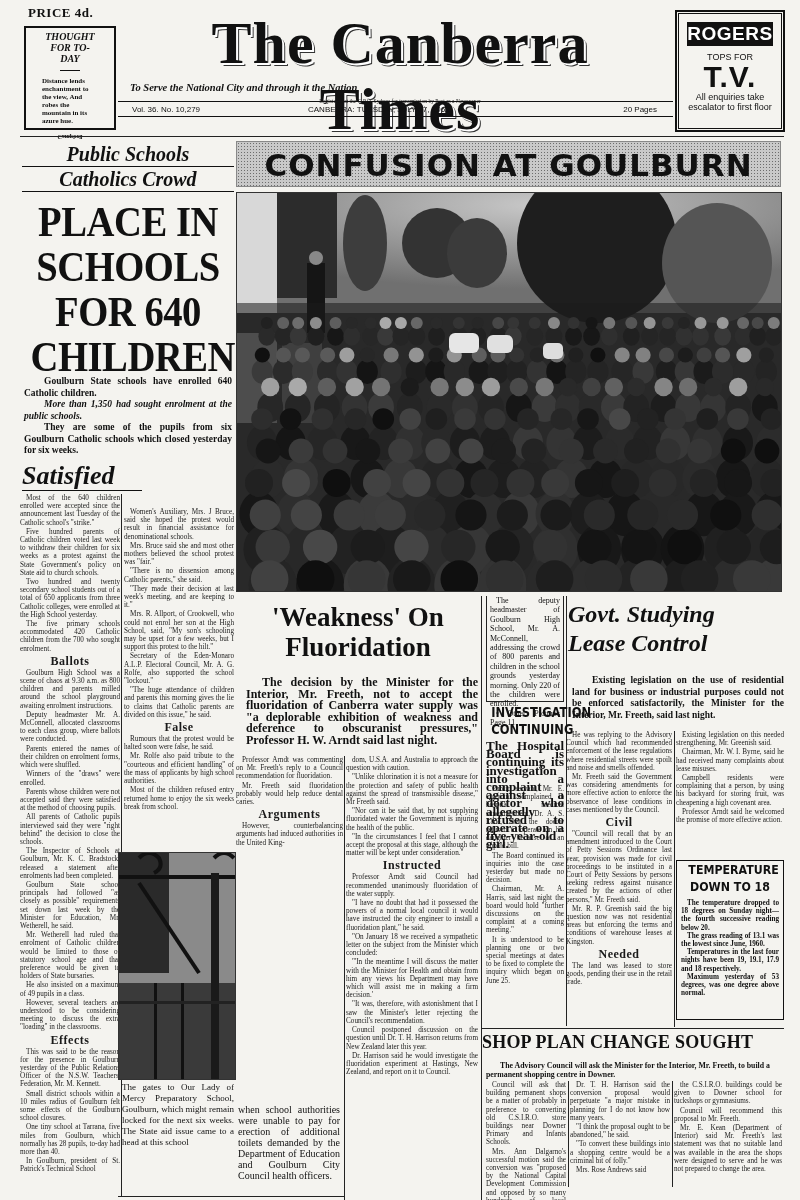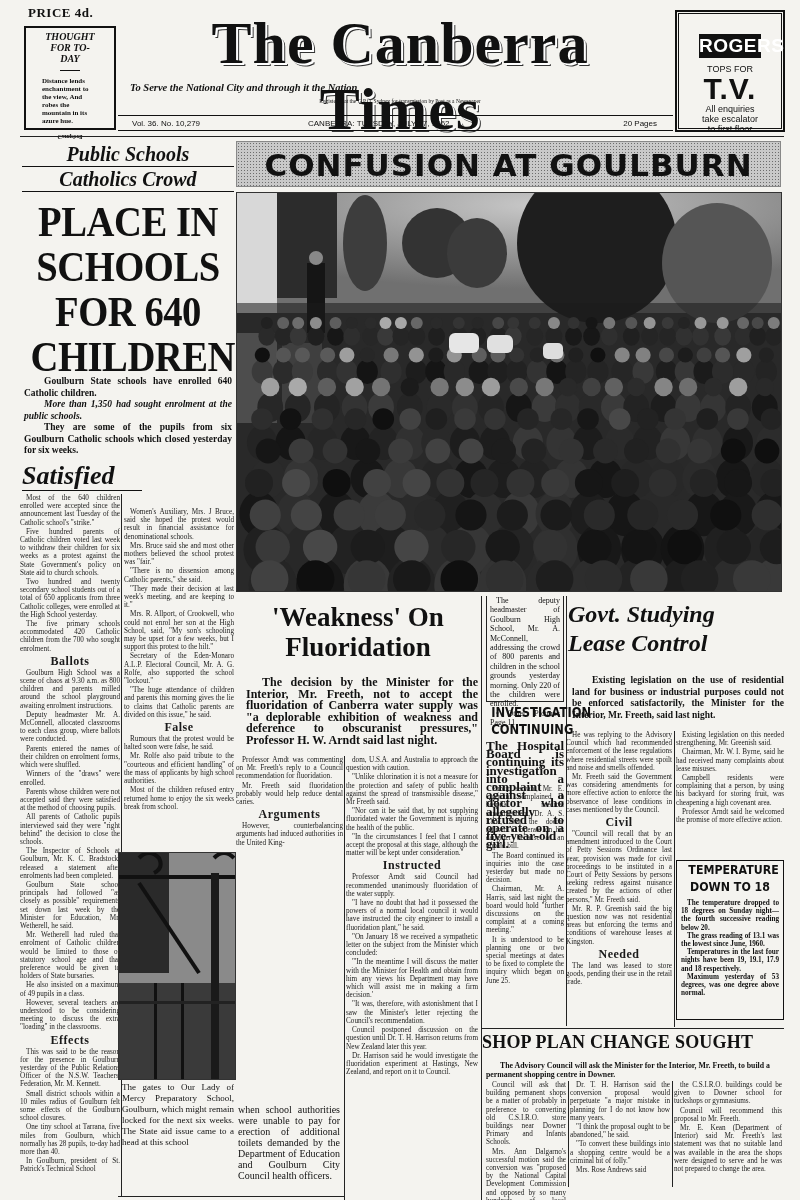--- a/index.html
+++ b/index.html
@@ -14,23 +14,23 @@
   
   #price { left: 28px; top: 5px; font-weight: bold; font-size: 13px; letter-spacing: 0.5px; }
   #thought { left: 24px; top: 26px; width: 92px; height: 104px; border: 2px solid #111; padding: 3px 16px; text-align: center; }
   #thought .t1 { font-style: italic; font-weight: bold; font-size: 10px; line-height: 11px; }
   #thought .bar { width: 20px; height: 1px; background: #111; margin: 6px auto; }
   #thought .q { font-size: 7px; line-height: 8px; text-align: left; font-weight: bold; }
   #thought .au { font-size: 6px; text-align: left; margin-top: 3px; font-weight: bold; transform: scaleY(-1); display: inline-block; }
   #title { left: 130px; top: 10px; width: 540px; text-align: center; font-family: "Liberation Serif", serif; font-weight: bold; font-size: 60px; line-height: 66px; letter-spacing: 1px; text-shadow: 2px 2px 0 #fff, 3px 3px 0 #333; }
   #motto { left: 130px; top: 82px; width: 540px; text-align: left; font-style: italic; font-weight: bold; font-size: 10.5px; }
   #reg { left: 130px; top: 98px; width: 540px; text-align: center; font-size: 5.5px; }
-  #dateline { left: 118px; top: 115px; width: 555px; height: 16px; border-top: 1px solid #111; border-bottom: 1px solid #111; font-family: "Liberation Sans", sans-serif; font-size: 8px; line-height: 15px; }
+  #dateline { left: 118px; top: 101px; width: 555px; height: 16px; border-top: 1px solid #111; border-bottom: 1px solid #111; font-family: "Liberation Sans", sans-serif; font-size: 8px; line-height: 15px; }
   #dateline span { position: absolute; top: 0; }
-  #rogers { left: 676px; top: 11px; width: 108px; height: 120px; border: 3px double #111; outline: 1px solid #111; text-align: center; font-family: "Liberation Sans", sans-serif; padding: 20px; }
+  #rogers { left: 676px; top: 11px; width: 108px; height: 120px; border: 3px double #111; outline: 1px solid #111; text-align: center; font-family: "Liberation Sans", sans-serif; padding: 8px; }
   #rogers .brand { background: #111; color: #fff; font-weight: bold; font-size: 19px; line-height: 24px; letter-spacing: 0.5px; }
   #rogers .tops { font-size: 9px; margin-top: 6px; }
   #rogers .tv { font-weight: bold; font-size: 30px; line-height: 30px; letter-spacing: 1px; }
   #rogers .en { font-size: 9px; line-height: 10px; }
 
   
   #kicker { left: 22px; top: 142px; width: 212px; font-style: italic; font-weight: bold; font-size: 20px; line-height: 24px; text-align: center; }
   #kicker div { border-bottom: 1px solid #111; }
   #bighead { left: 22px; top: 200px; width: 212px; font-family: "Liberation Serif", serif; font-weight: bold; font-size: 42px; line-height: 45px; text-align: center; letter-spacing: -0.5px; transform: scaleX(0.92); transform-origin: center; }
   #deck { left: 24px; top: 376px; width: 208px; font-weight: bold; font-size: 9.5px; line-height: 11.5px; text-align: justify; }

